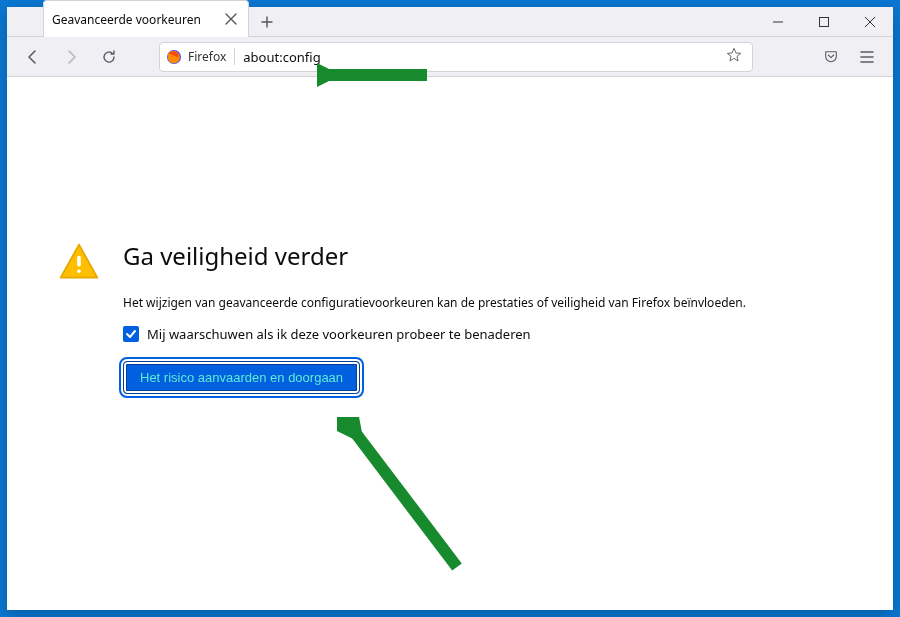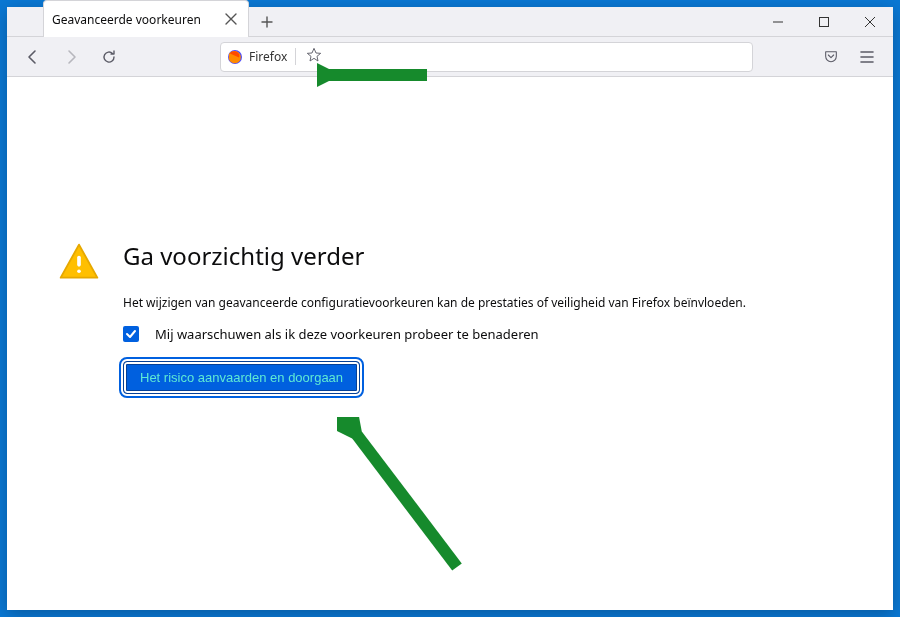--- a/index.html
+++ b/index.html
@@ -96,21 +96,21 @@
   .nav-btn.disabled { color: #b7b7bd; cursor: default; }
   .urlbar {
     flex: 1;
     height: 30px;
     background: var(--urlbar-bg);
     border: 1px solid var(--toolbar-border);
     border-radius: 4px;
     display: flex; align-items: center;
     padding: 0 6px;
     gap: 6px;
-    margin: 0 56px 0 89px;
+    margin: 0 56px 0 28px;
   }
   .urlbar .identity {
     display: flex; align-items: center; gap: 6px;
     padding-right: 8px;
     border-right: 1px solid var(--toolbar-border);
   }
   .ff-icon { width: 16px; height: 16px; }
   .urlbar input {
     flex: 1; border: none; outline: none;
     font: inherit; background: transparent;
@@ -132,21 +132,21 @@
   }
   .warn-body h1 {
     font-size: 24px; font-weight: 400;
     margin: 0 0 22px 0; color: var(--text);
   }
   .warn-body .desc {
     font-size: 12px; color: var(--text);
     margin: 0 0 14px 0;
   }
   .checkbox-row {
-    display: flex; align-items: center; gap: 16px;
+    display: flex; align-items: center; gap: 8px;
     margin-bottom: 18px; cursor: pointer;
   }
   .check {
     width: 16px; height: 16px; border-radius: 2px;
     background: var(--accent-blue);
     display: flex; align-items: center; justify-content: center;
   }
   .accept-btn {
     display: inline-block;
     background: var(--accent-blue);
@@ -220,20 +220,21 @@
 
     <div class="urlbar">
       <div class="identity">
         <svg class="ff-icon" viewBox="0 0 32 32">
           <circle cx="16" cy="16" r="14" fill="#4a4aff"></circle>
           <path d="M4 10 c3 -6 12 -8 18 -4 c5 3 7 9 5 15 c-2 6 -9 9 -15 7 c-6 -2 -10 -8 -8 -14" fill="#ff8a00"></path>
           <path d="M6 9 c2 -4 9 -6 14 -3 c4 2 6 7 4 11" fill="#ff4a00"></path>
         </svg>
         <span style="font-size:12px;color:#333">Firefox</span>
       </div>
+      <input type="text" value="about:config" style="">
       <span class="bookmark">
         <svg width="16" height="16" viewBox="0 0 24 24">
             <path d="M12 2 L15 9 L22 9.5 L16.5 14 L18 21 L12 17 L6 21 L7.5 14 L2 9.5 L9 9 Z" fill="none" stroke="currentColor" stroke-width="1.4" stroke-linejoin="round"></path>
           </svg>
       </span>
     </div>
 
     <div class="right-icons">
       <div class="nav-btn">
         <svg width="16" height="16" viewBox="0 0 24 24">
@@ -251,21 +252,21 @@
   <div class="content">
     <div class="about-config">
       <div class="warn-icon">
         <svg width="44" height="44" viewBox="0 0 24 24">
           <path d="M12 2 L22 20 H2 Z" fill="var(--warn-yellow)" stroke="#e6a800" stroke-linejoin="round"></path>
           <rect x="11" y="8" width="2" height="6" rx="1" fill="#fff"></rect>
           <rect x="11" y="15.5" width="2" height="2" rx="1" fill="#fff"></rect>
         </svg>
       </div>
       <div class="warn-body">
-        <h1>Ga voorzichtig verder</h1>
+        <h1>Ga veiligheid verder</h1>
         <p class="desc">Het wijzigen van geavanceerde configuratievoorkeuren kan de prestaties of veiligheid van Firefox beïnvloeden.</p>
         <label class="checkbox-row">
           <span class="check">
             <svg width="12" height="12" viewBox="0 0 12 12">
                 <path d="M2 6 L5 9 L10 3" fill="none" stroke="#fff" stroke-width="2" stroke-linecap="round" stroke-linejoin="round"></path>
               </svg>
           </span>
           <span>Mij waarschuwen als ik deze voorkeuren probeer te benaderen</span>
         </label>
         <button class="accept-btn">

